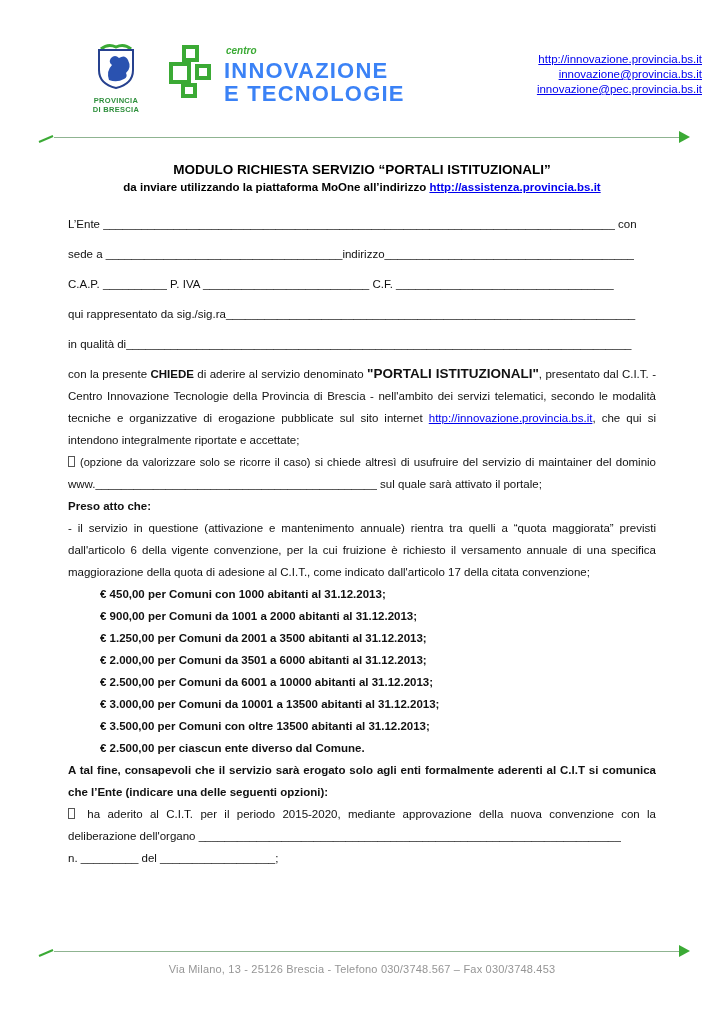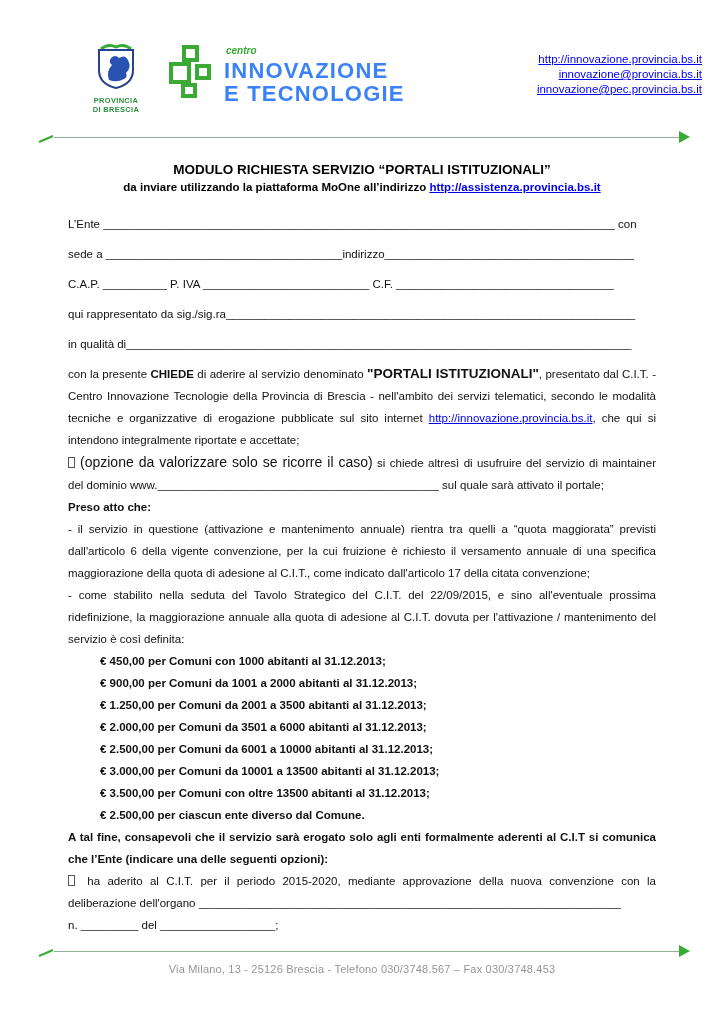--- a/index.html
+++ b/index.html
@@ -28,21 +28,21 @@
   
   .title { text-align:center; font-weight:bold; font-size:13.5px; margin-top:18px; color:#000; }
   .subtitle { text-align:center; font-weight:bold; font-size:11.5px; margin-top:4px; color:#000; }
   .subtitle a { color:#0000ee; text-decoration:underline; font-weight:bold; cursor:pointer; }
   
   .body { padding:0 68px; margin-top:20px; }
   .form-line { line-height:22px; margin-bottom:8px; white-space:nowrap; }
   .para { line-height:22px; text-align:justify; }
   .bold { font-weight:bold; }
   .big { font-weight:bold; font-size:13.5px; }
-  .small { font-size:14px; }
+  .small { font-size:11px; }
   .fee { line-height:22px; font-weight:bold;margin-left:32px; }
   .body a { color:#0000ee; text-decoration:underline; cursor:pointer; }
   .checkbox { display:inline-block; width:7px; height:11px; border:1px solid #555; margin-right:5px; vertical-align:-1px; }
   
   .footer { position:absolute; left:0; right:0; top:944px; }
   .footer-text { text-align:center; color:#959595; font-size:11px; margin-top:5px; letter-spacing:0.2px; }
 </style>
 </head>
 <body>
 
@@ -108,21 +108,20 @@
     <p class="form-line"><span>in qualità di</span><span>_______________________________________________________________________________</span></p>
 
     <p class="para"><span>con la presente </span><span class="bold">CHIEDE</span><span> di aderire al servizio denominato </span><span class="big">"PORTALI ISTITUZIONALI"</span><span>, presentato dal C.I.T. - Centro Innovazione Tecnologie della Provincia di Brescia - nell'ambito dei servizi telematici, secondo le modalità tecniche e organizzative di erogazione pubblicate sul sito internet </span><a>http://innovazione.provincia.bs.it</a><span>, che qui si intendono integralmente riportate e accettate;</span></p>
 
     <p class="para"><span class="checkbox"></span><span class="small">(opzione da valorizzare solo se ricorre il caso)</span><span> si chiede altresì di usufruire del servizio di maintainer del dominio www.</span><span>____________________________________________</span><span> sul quale sarà attivato il portale;</span></p>
 
     <p class="para bold">Preso atto che:</p>
 
     <p class="para">- il servizio in questione (attivazione e mantenimento annuale) rientra tra quelli a “quota maggiorata” previsti dall'articolo 6 della vigente convenzione, per la cui fruizione è richiesto il versamento annuale di una specifica maggiorazione della quota di adesione al C.I.T., come indicato dall'articolo 17 della citata convenzione;</p>
 
-    <p class="para">- come stabilito nella seduta del Tavolo Strategico del C.I.T. del 22/09/2015, e sino all'eventuale prossima ridefinizione, la maggiorazione annuale alla quota di adesione al C.I.T. dovuta per l'attivazione / mantenimento del servizio è così definita:</p>
 
     <p class="fee">€ 450,00 per Comuni con 1000 abitanti al 31.12.2013;</p>
     <p class="fee">€ 900,00 per Comuni da 1001 a 2000 abitanti al 31.12.2013;</p>
     <p class="fee">€ 1.250,00 per Comuni da 2001 a 3500 abitanti al 31.12.2013;</p>
     <p class="fee">€ 2.000,00 per Comuni da 3501 a 6000 abitanti al 31.12.2013;</p>
     <p class="fee">€ 2.500,00 per Comuni da 6001 a 10000 abitanti al 31.12.2013;</p>
     <p class="fee">€ 3.000,00 per Comuni da 10001 a 13500 abitanti al 31.12.2013;</p>
     <p class="fee">€ 3.500,00 per Comuni con oltre 13500 abitanti al 31.12.2013;</p>
     <p class="fee">€ 2.500,00 per ciascun ente diverso dal Comune.</p>
 

